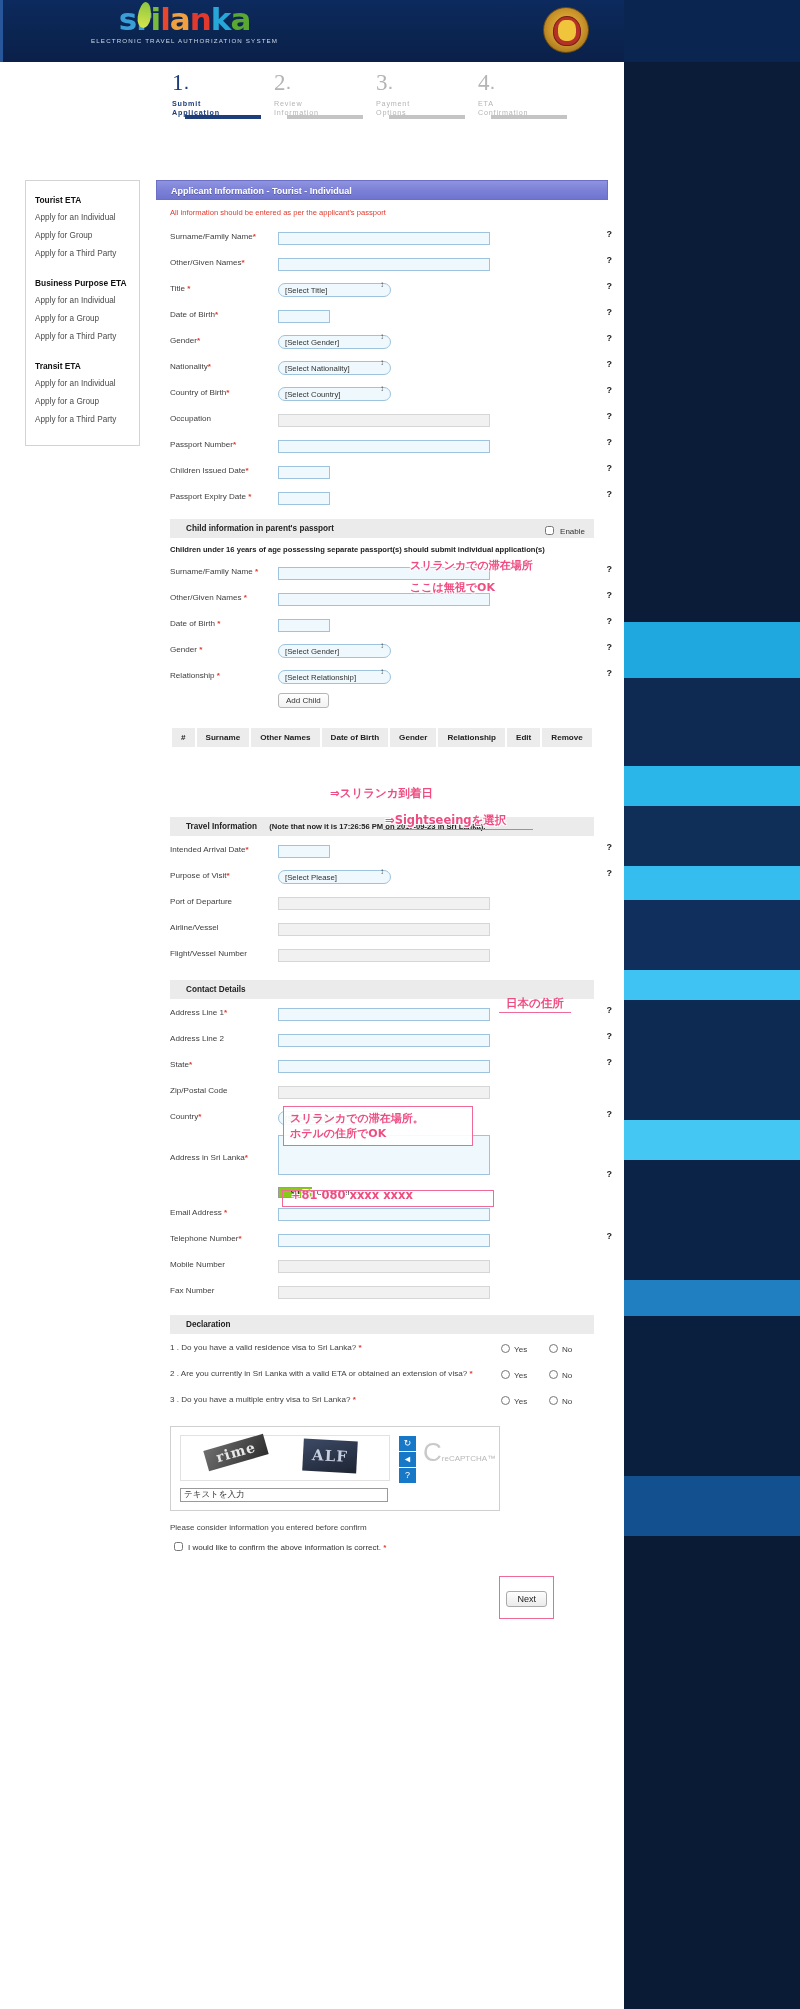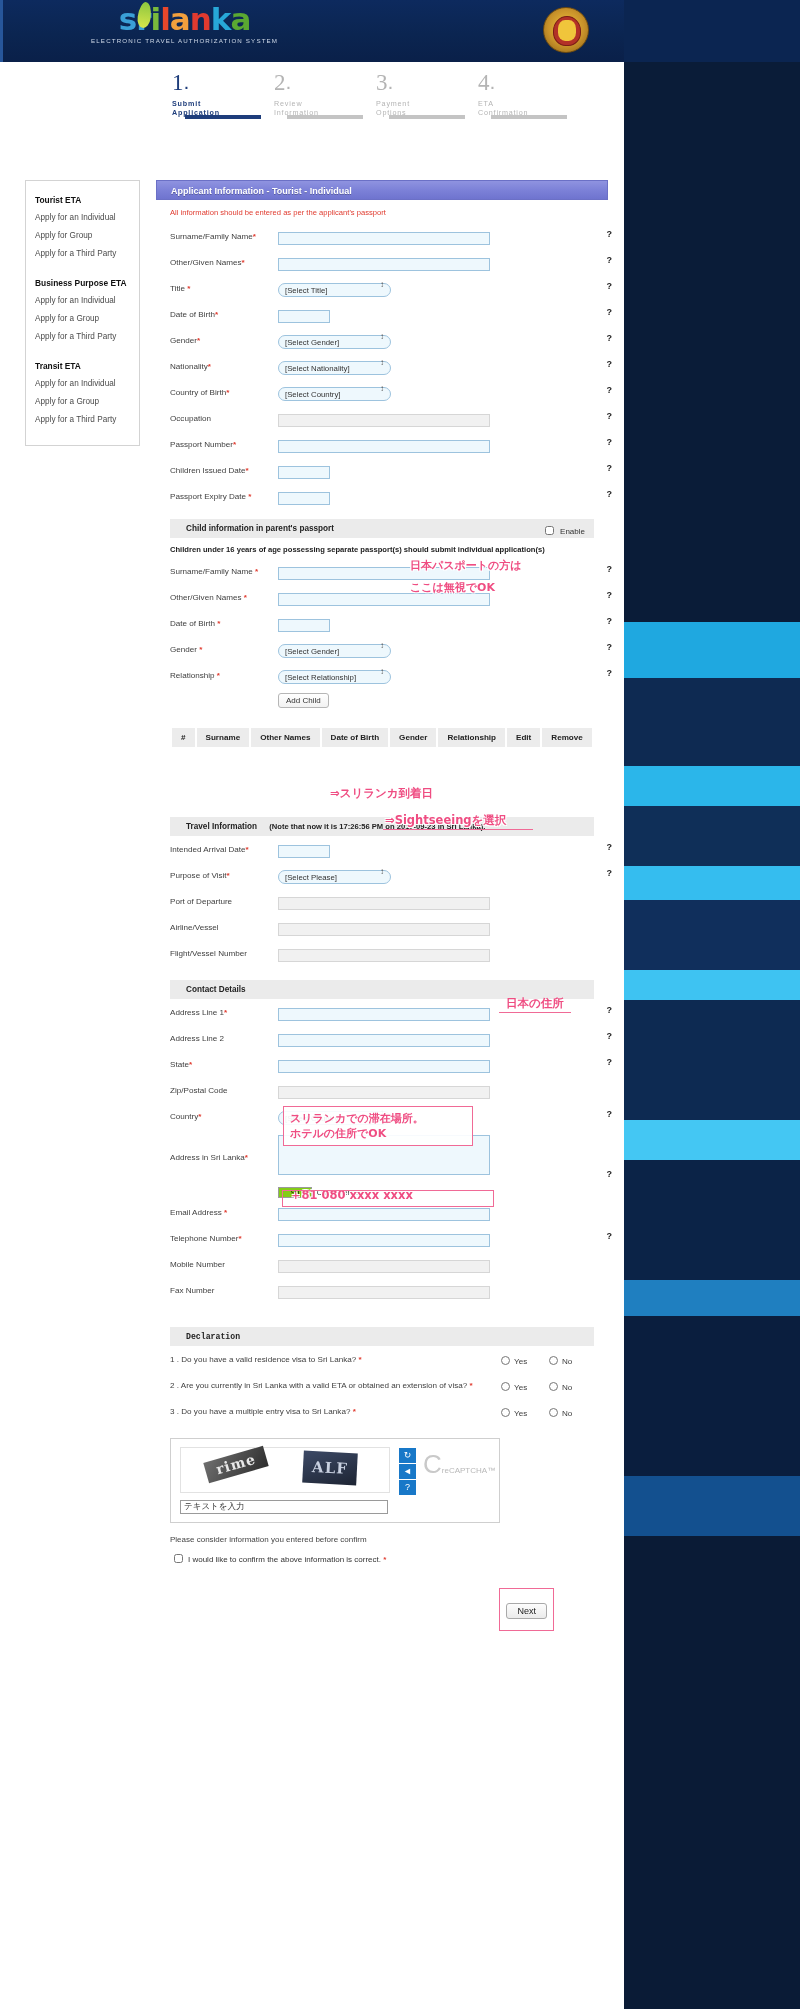--- a/index.html
+++ b/index.html
@@ -475,21 +475,21 @@
           <div class="row">
             <div class="lbl"><span>Mobile Number</span></div>
             <div class="fld"><input class="txt w-long disabled" value="" style=""></div>
           </div>
           <div class="row">
             <div class="lbl"><span>Fax Number</span></div>
             <div class="fld"><input class="txt w-long disabled" value="" style=""></div>
           </div>
         </div>
 
-      <div class="sec-head" style="margin-top:24px;font-family:Liberation Mono, monospace;">
+      <div class="sec-head" style="margin-top:12px;">
         <span>Declaration</span>
       </div>
       <div id="declaration-questions">
           <div class="radio-row">
             <span class="q"><span>1 . Do you have a valid residence visa to Sri Lanka? </span><span class="req">*</span></span>
             <span class="radio-opt" style="left: 340px;"><input type="radio" name="q0" style=""><span>Yes</span></span>
             <span class="radio-opt" style="left: 388px;"><input type="radio" name="q0" style=""><span>No</span></span>
           </div>
           <div class="radio-row">
             <span class="q"><span>2 . Are you currently in Sri Lanka with a valid ETA or obtained an extension of visa? </span><span class="req">*</span></span>
@@ -526,21 +526,21 @@
 
       <div class="next-wrap">
         <div class="next-box">
           <button class="next-btn">Next</button>
         </div>
       </div>
 
     </div>
   </div>
 
-  <div class="jp" style="left:410px; top:558px; font-size:11px;">日本パスポートの方は</div>
+  <div class="jp" style="left:410px; top:558px; font-size:11px;">スリランカでの滞在場所</div>
   <div class="jp" style="left:410px; top:580px; font-size:11px;">ここは無視でOK</div>
 
   <div class="jp" style="left:330px; top:786px; font-size:11.5px;">⇒スリランカ到着日</div>
   <div class="jp" style="left:385px; top:813px; font-size:11.5px;">⇒Sightseeingを選択</div>
   <div class="jp-underline" style="left:383px; top:829px; width:150px; height:0; border-width:0 0 1.4px 0;"></div>
 
   <div class="jp-box" style="left:500px; top:992px; font-size:11.5px; border:none; background:none;">日本の住所</div>
   <div class="jp-underline" style="left:499px; top:1012px; width:72px; height:0; border-width:0 0 1.4px 0;"></div>
 
   <div class="jp-box" style="left:283px; top:1106px; width:190px; font-size:11px;">

